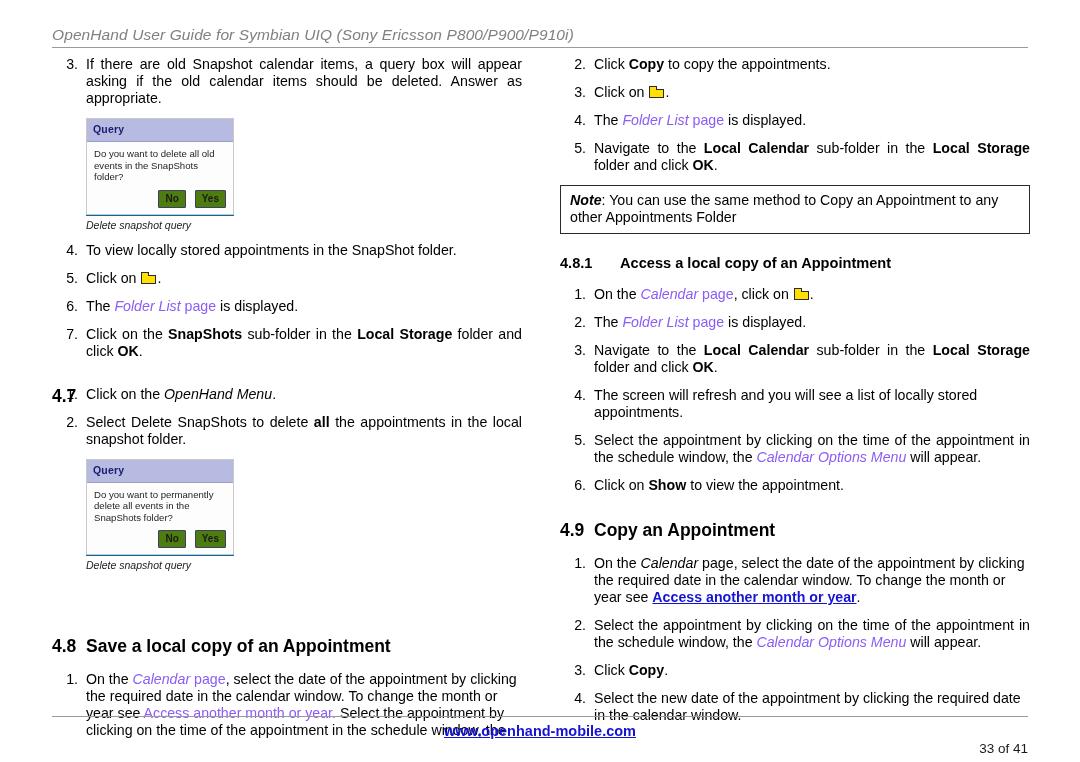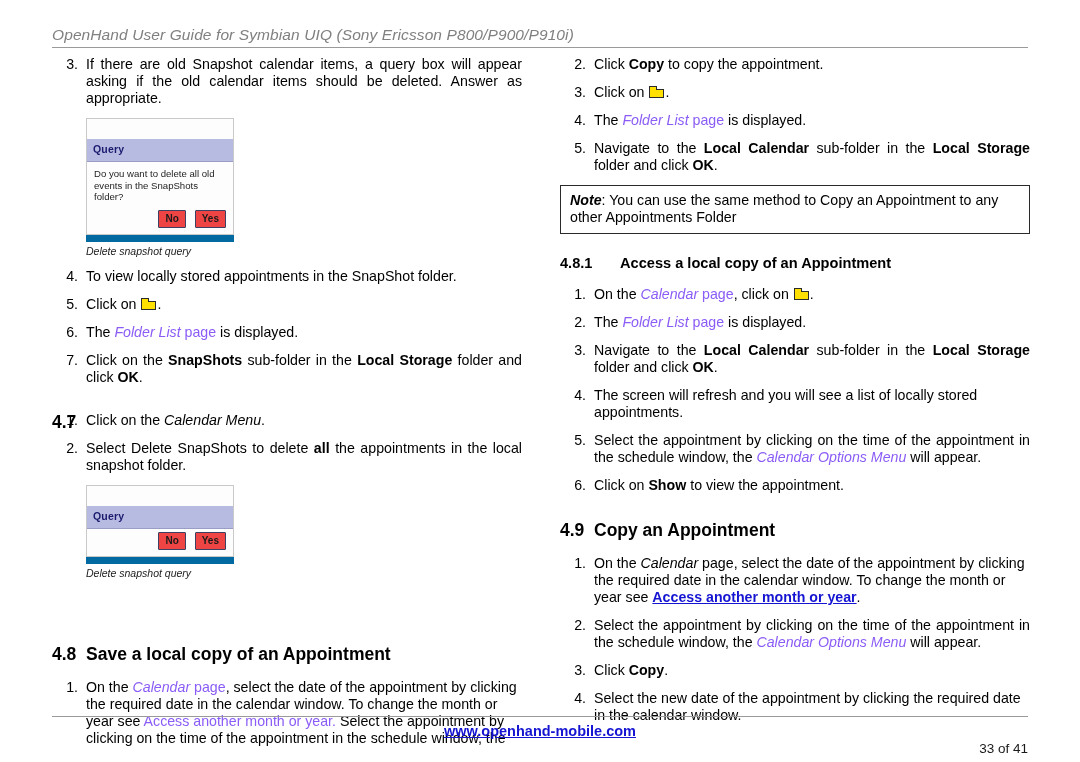--- a/index.html
+++ b/index.html
@@ -134,50 +134,49 @@
     background: #fdfdfd;
   }
   .dialog .titlebar {
     background: #b7bbe2;
     border-bottom: 1px solid #9a9ec6;
     color: #1b1b6e;
     font-weight: bold;
     font-size: 10.5px;
     padding: 2px 6px 3px 6px;
     letter-spacing: 0.2px;
-    margin-top: 20px;
   }
   .dialog .dbody {
     padding: 6px 7px 4px 7px;
     font-size: 9.6px;
     line-height: 11.5px;
     color: #242424;
     min-height: 30px;
   }
   .dialog .dbtns {
     text-align: right;
     padding: 2px 7px 6px 7px;
   }
   .dialog .dbtn {
     display: inline-block;
     border: 1px solid #3d4060;
-    background: #ef4444;
+    background: #4d7c0f;
     color: #1a1a1a;
     font-weight: bold;
     font-size: 10px;
     line-height: 11px;
     padding: 2px 6px 3px 6px;
     margin-left: 5px;
     border-radius: 1px;
   }
   .figcap {
     font-style: italic;
     font-size: 10.5px;
     color: #1a1a1a;
-    border-top: 7px solid #0369a1;
+    border-top: 1px solid #0369a1;
     padding-top: 1px;
     margin-top: 0px;
   }
 
   
   .footer-rule {
     position: absolute;
     left: 52px; top: 716px; width: 976px;
     border-top: 1px solid #9a9a9a;
     height: 0;
@@ -247,31 +246,36 @@
       <span class="num">7.</span>
       <span class="body">Click on the <b>SnapShots</b> sub-folder in the <b>Local Storage</b> folder and click <b>OK</b>.</span>
     </div>
 
     <div class="h2">
       <span class="hn">4.7</span>
     </div>
 
     <div class="item">
       <span class="num">1.</span>
-      <span class="body"><span>Click on the </span><span class="i">Calendar Menu</span><span>.</span></span>
+      <span class="body"><span>Click on the </span><span class="i">OpenHand Menu</span><span>.</span></span>
     </div>
 
     <div class="item just">
       <span class="num">2.</span>
       <span class="body"><span>Select Delete SnapShots to delete </span><b>all</b><span> the appointments in the local snapshot folder.</span></span>
     </div>
 
     <div class="figure">
       <div class="dialog">
         <div class="titlebar">Query</div>
+        <div class="dbody">
+          <div>Do you want to permanently</div>
+          <div>delete all events in the</div>
+          <div>SnapShots folder?</div>
+        </div>
         <div class="dbtns">
           <span class="dbtn">No</span>
           <span class="dbtn">Yes</span>
         </div>
       </div>
       <div class="figcap">Delete snapshot query</div>
     </div>
 
     <div class="h2" style="margin-top:62px">
       <span class="hn">4.8</span>
@@ -282,21 +286,21 @@
       <span class="num">1.</span>
       <span class="body"><span>On the </span><a class="link"><span class="i">Calendar</span><span> page</span></a><span>, select the date of the appointment by clicking the required date in the calendar window. To change the month or year see </span><a class="link">Access another month or year.</a><span>  Select the appointment by clicking on the time of the appointment in the schedule window, the </span></span>
     </div>
 
   </div>
 
   <div class="col col-right">
 
     <div class="item">
       <span class="num">2.</span>
-      <span class="body"><span>Click </span><b>Copy</b><span> to copy the appointment.</span></span>
+      <span class="body"><span>Click </span><b>Copy</b><span> to copy the appointments.</span></span>
     </div>
 
     <div class="item">
       <span class="num">3.</span>
       <span class="body"><span>Click on </span><span class="folder-icon"><span class="fback"></span><span class="ftab"></span></span><span>.</span></span>
     </div>
 
     <div class="item">
       <span class="num">4.</span>
       <span class="body"><span>The </span><a class="link"><span class="i">Folder List</span><span> page</span></a><span> is displayed.</span></span>

